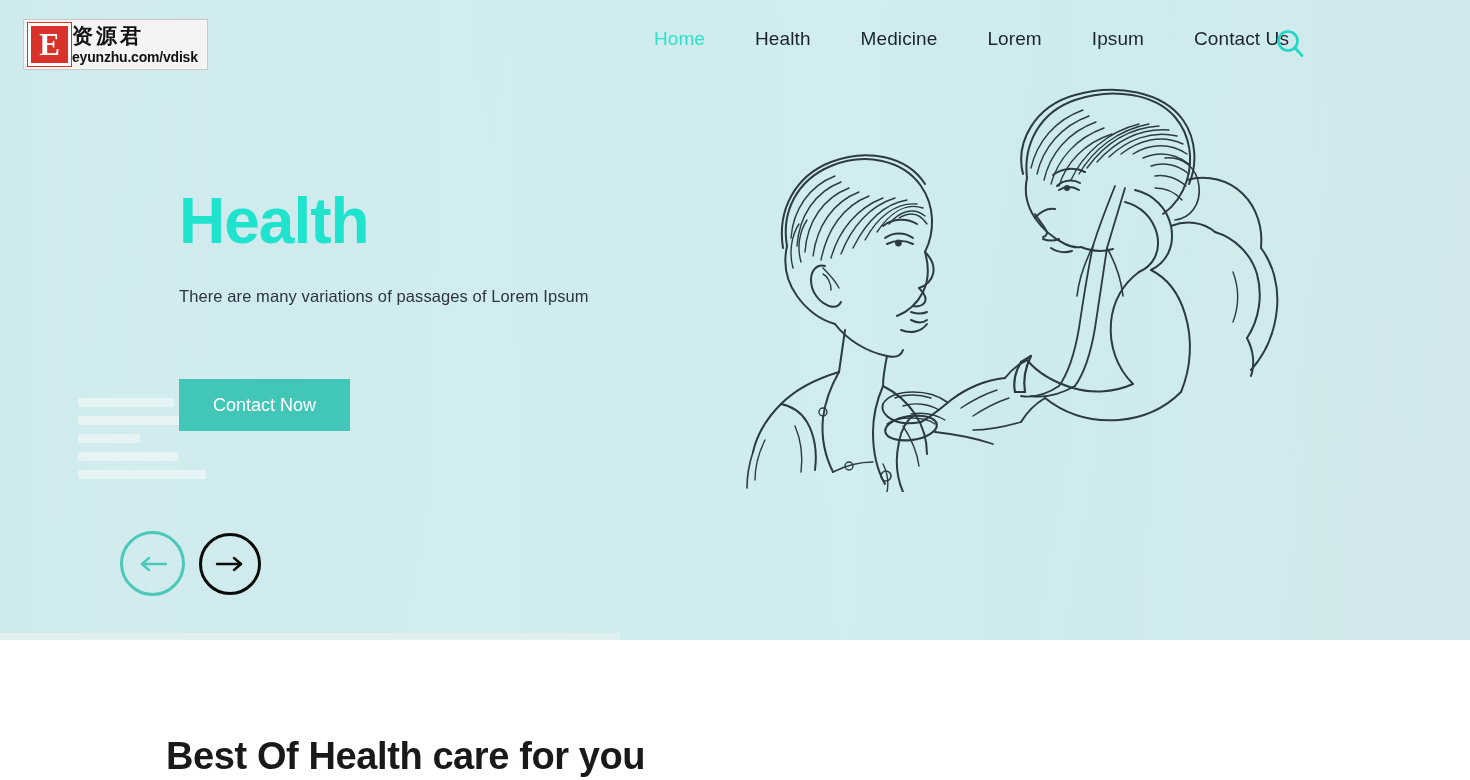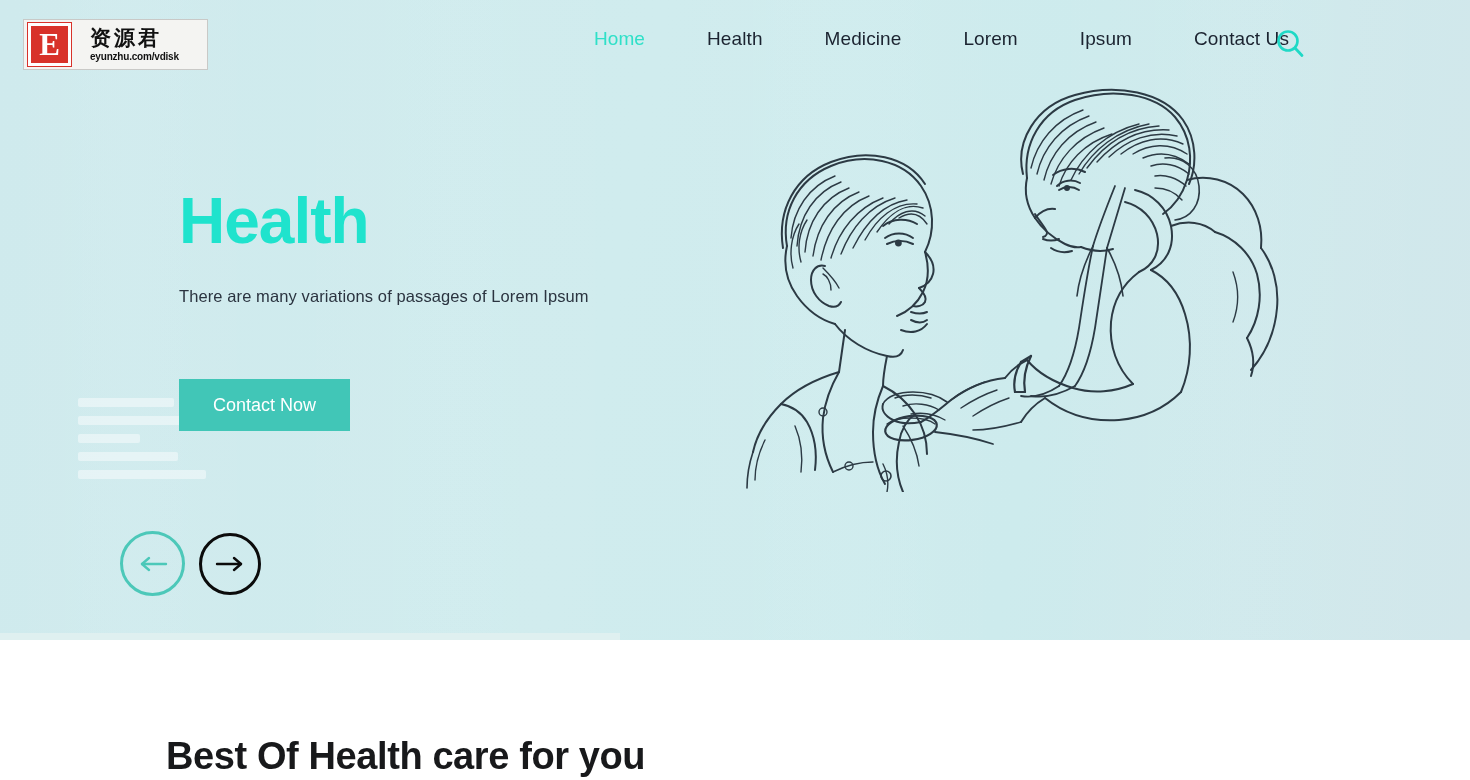--- a/index.html
+++ b/index.html
@@ -109,49 +109,49 @@
     outline: 1px solid #d8322a;
     color: #ffffff;
     font-family: "Liberation Serif", serif;
     font-weight: bold;
     font-size: 31px;
     line-height: 37px;
     text-align: center;
     flex: 0 0 auto;
   }
   .logo-text {
-    margin-left: 19px;
+    margin-left: 1px;
     display: flex;
     flex-direction: column;
     justify-content: flex-start;
     line-height: 1;
   }
   .logo-cn {
     font-family: "DejaVu Sans", sans-serif;
     font-size: 21px;
     font-weight: 700;
     color: #111111;
     letter-spacing: 3px;
   }
   .logo-url {
     font-family: "Liberation Sans", sans-serif;
-    font-size: 10px;
+    font-size: 14px;
     font-weight: 700;
     color: #111111;
     margin-top: 3px;
     letter-spacing: -0.2px;
   }
 
   .nav {
     position: absolute;
     right: 158px;
     top: 28px;
     display: flex;
     align-items: center;
-    gap: 16px;
+    gap: 4px;
   }
   .nav-item {
     font-size: 19px;
     color: #1b2330;
     padding: 0 23px;
     cursor: pointer;
     white-space: nowrap;
     letter-spacing: 0.1px;
   }
   .nav-item.active { color: #2fe0c8; }

